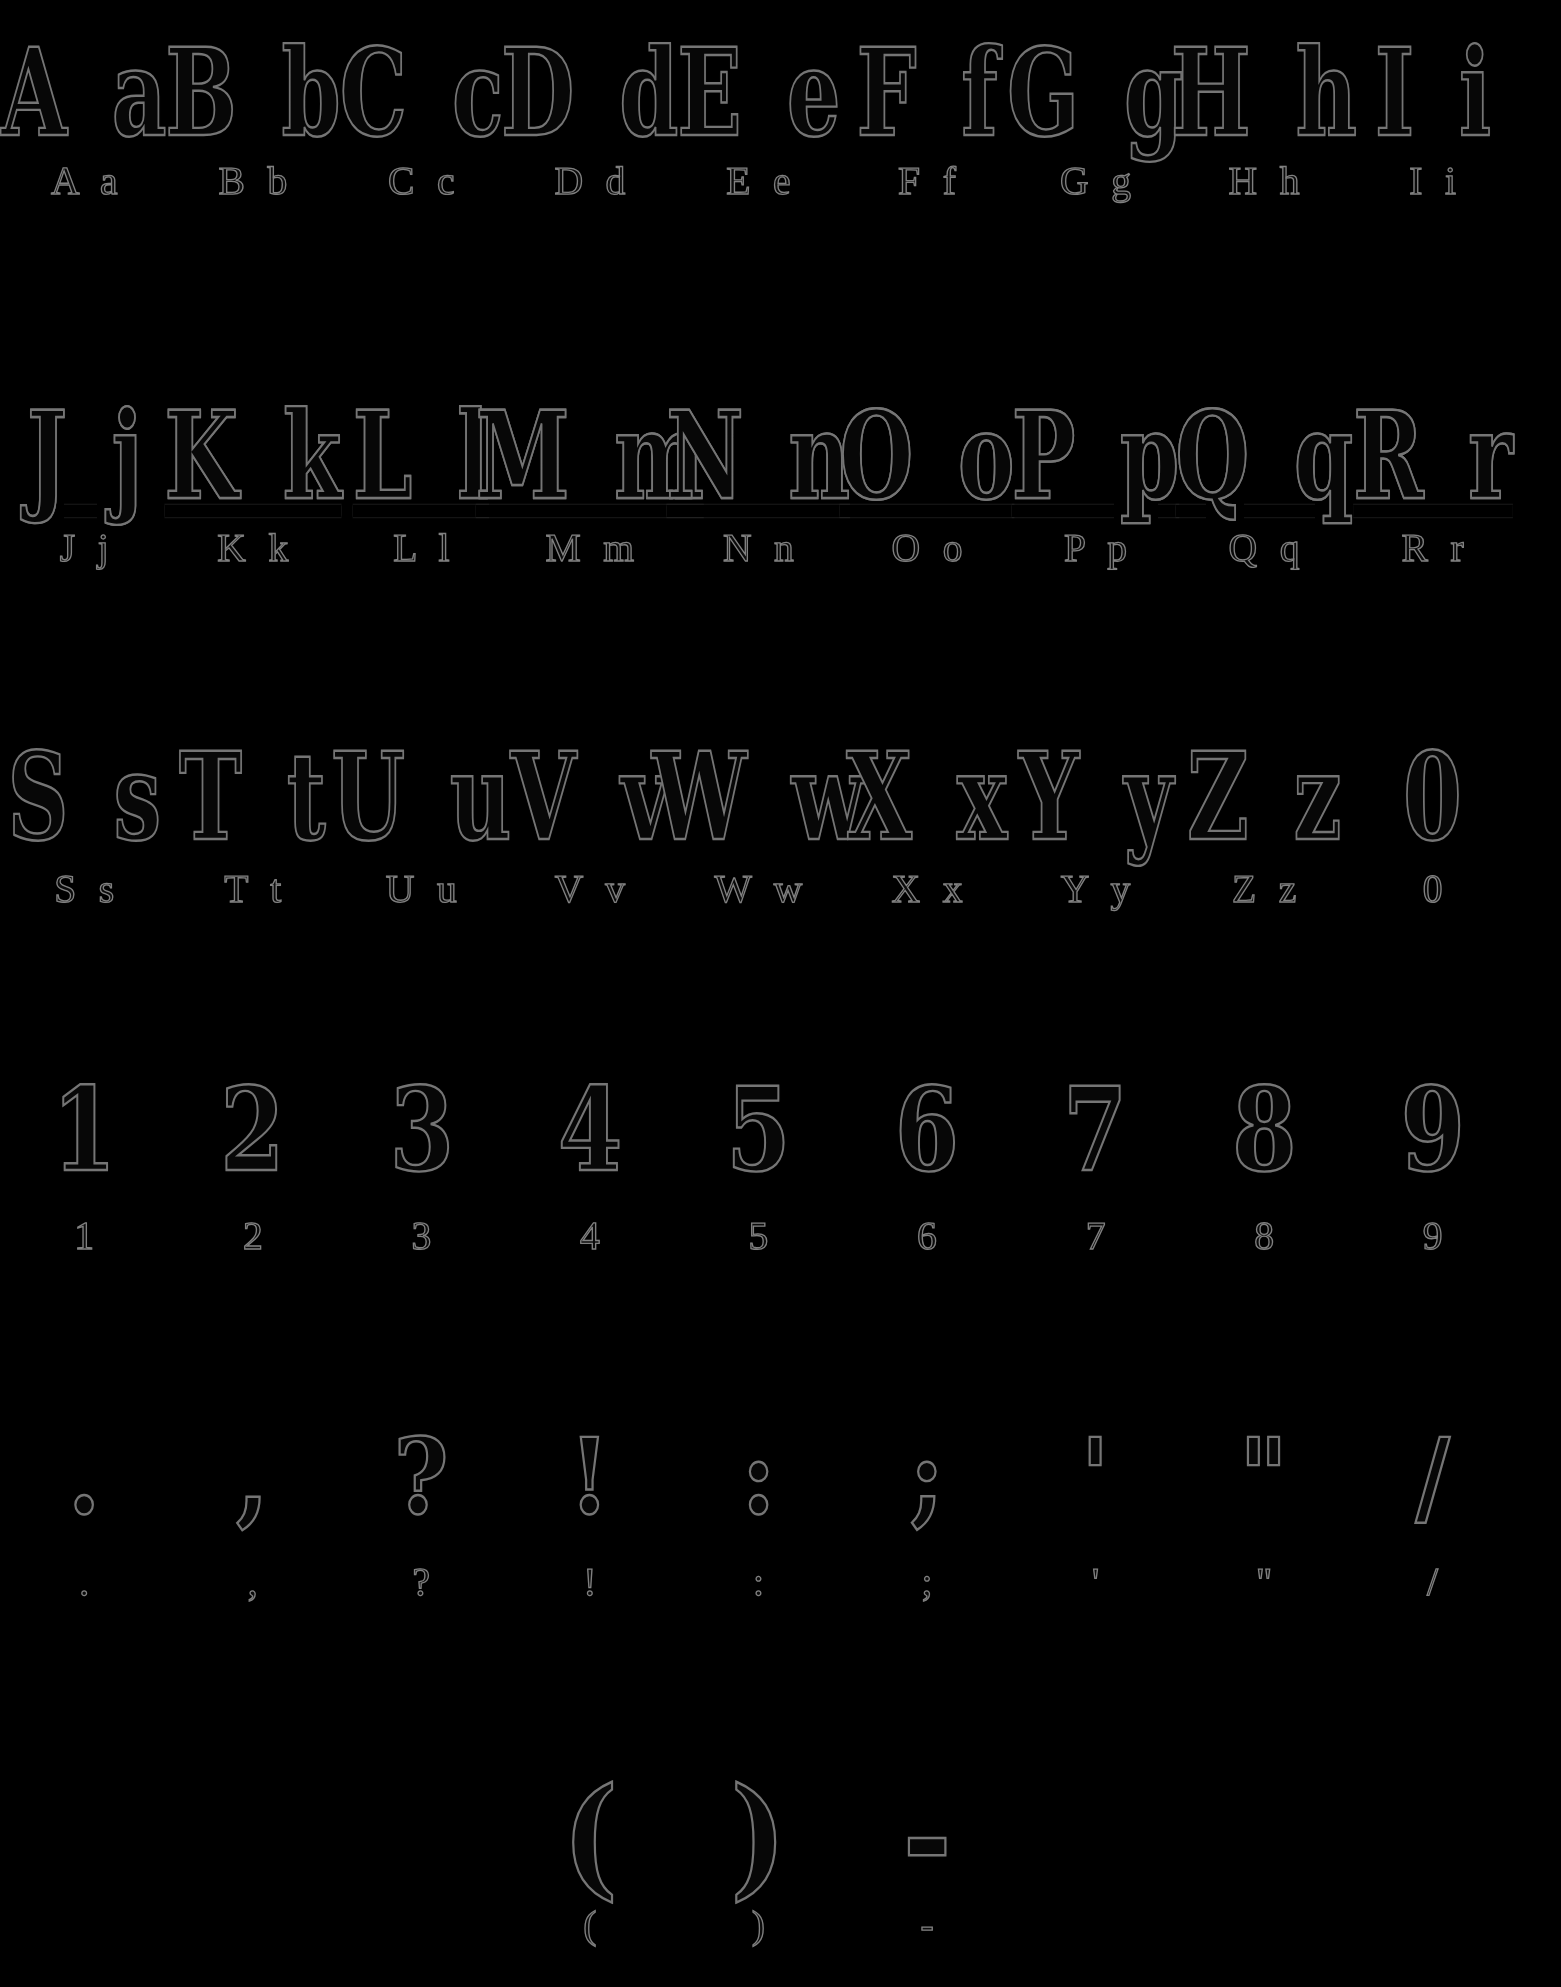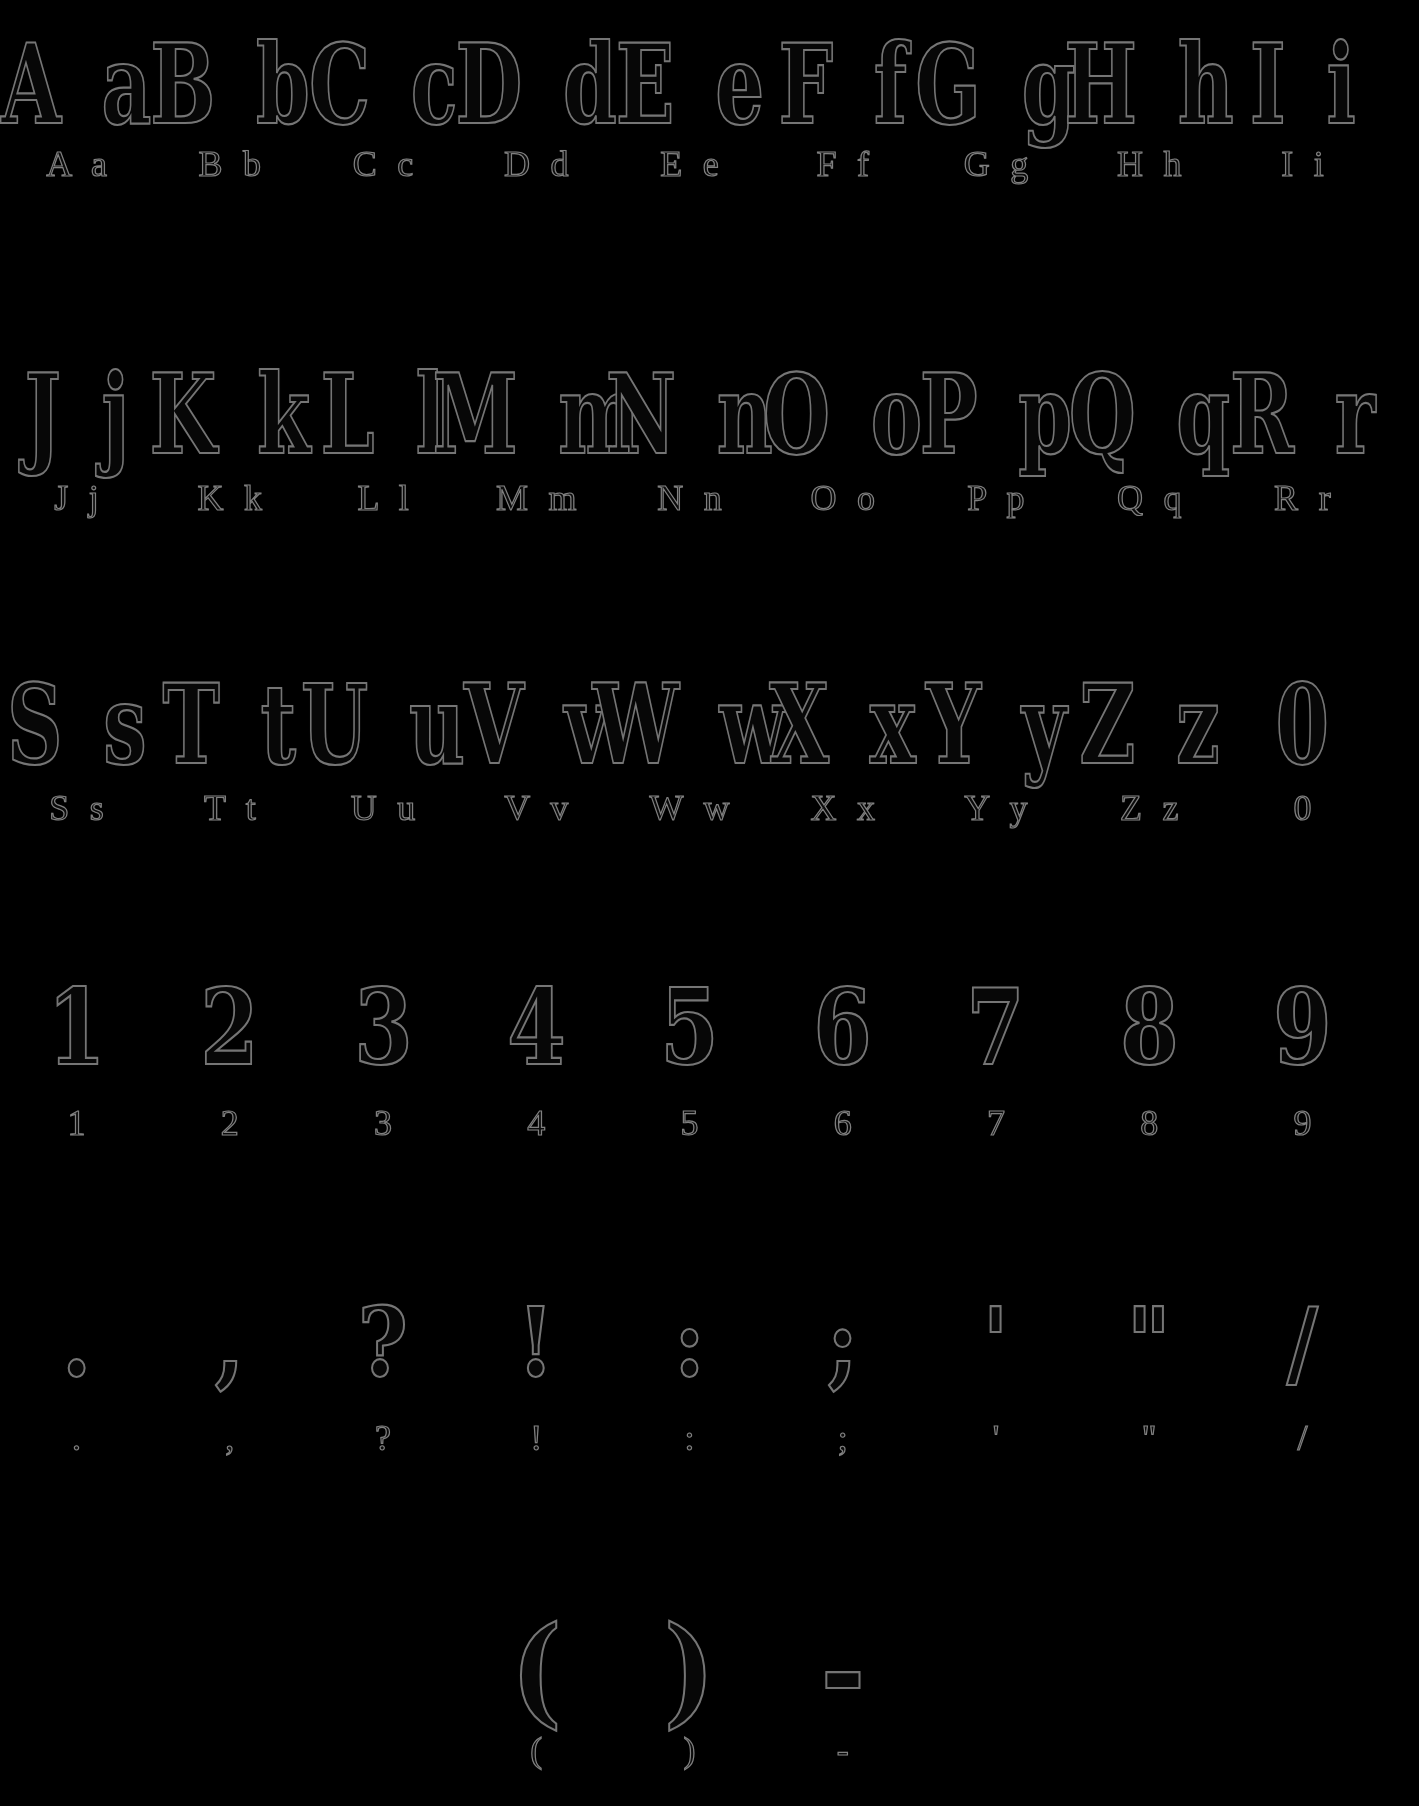--- a/index.html
+++ b/index.html
@@ -58,21 +58,21 @@
     line-height: 1.05;
     white-space: nowrap;
     color: #0b0b0b;
     -webkit-text-stroke: 1.2px #808080;
     text-shadow: 0 0 1px #4a4a4a;
     word-spacing: 0.32em;
     display: inline-block;
   }
   
   .r1 { height: 280px; --gh: 140px; --lm: 6px;  --gs: 110px; --sx: 0.70; }
-  .r2 { height: 310px; --gh: 190px; --lm: 10px; --gs: 110px; --sx: 0.70; }
+  .r2 { height: 310px; text-decoration: underline; --gh: 190px; --lm: 10px; --gs: 110px; --sx: 0.70; }
   .r3 { height: 330px; --gh: 190px; --lm: 10px; --gs: 110px; --sx: 0.70; }
   .r4 { height: 330px; --gh: 160px; --lm: 25px; --gs: 105px; --sx: 0.80; }
   .r5 { height: 330px; --gh: 140px; --lm: 30px; --gs: 95px;  --sx: 0.90; }
   .r6 { height: 226px; --gh: 150px; --lm: 2px;  --gs: 120px; --sx: 0.90; }
   
   .r6 .cell:nth-child(1) { grid-column: 4; }
   .r6 .cell:nth-child(2) { grid-column: 5; }
   .r6 .cell:nth-child(3) { grid-column: 6; }
 </style>
 </head>

